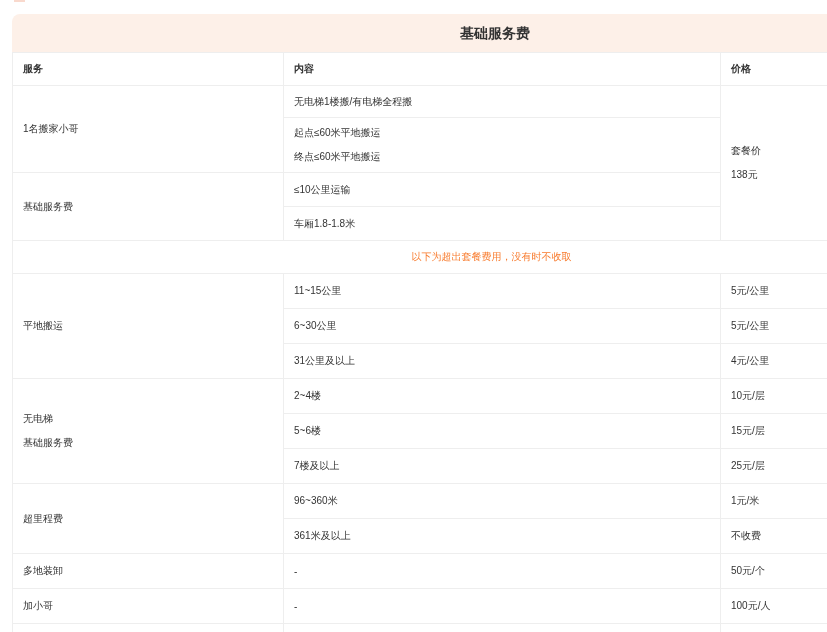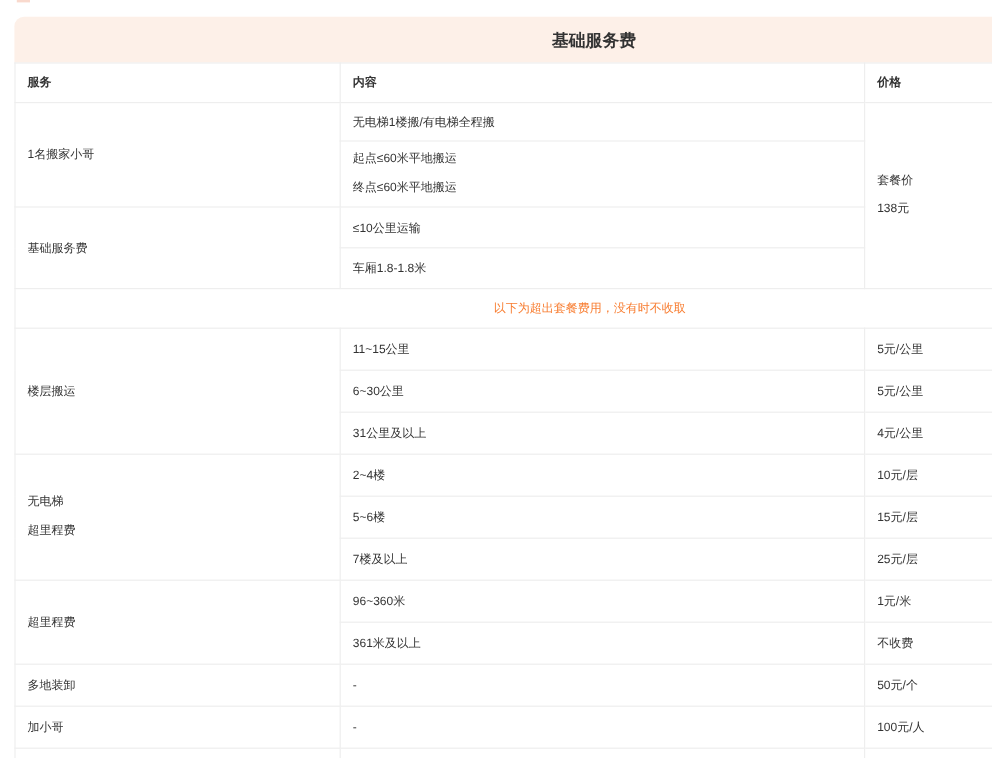--- a/index.html
+++ b/index.html
@@ -106,36 +106,36 @@
     </tr>
     <tr class="r4">
       <td>车厢1.8-1.8米</td>
     </tr>
 
     <tr class="notice-row">
       <td colspan="3">以下为超出套餐费用，没有时不收取</td>
     </tr>
 
     <tr class="std">
-      <td rowspan="3">楼层搬运</td>
+      <td rowspan="3">平地搬运</td>
       <td>11~15公里</td>
       <td>5元/公里</td>
     </tr>
     <tr class="std">
       <td>6~30公里</td>
       <td>5元/公里</td>
     </tr>
     <tr class="std">
       <td>31公里及以上</td>
       <td>4元/公里</td>
     </tr>
 
     <tr class="std">
       <td rowspan="3" class="pre">无电梯
-超里程费</td>
+基础服务费</td>
       <td>2~4楼</td>
       <td>10元/层</td>
     </tr>
     <tr class="std">
       <td>5~6楼</td>
       <td>15元/层</td>
     </tr>
     <tr class="std">
       <td>7楼及以上</td>
       <td>25元/层</td>

